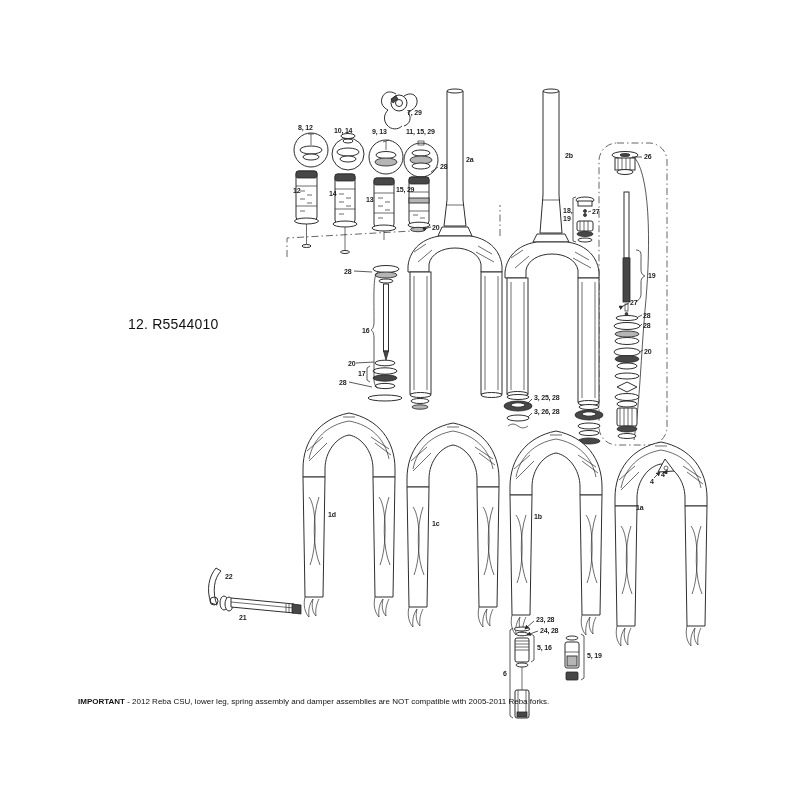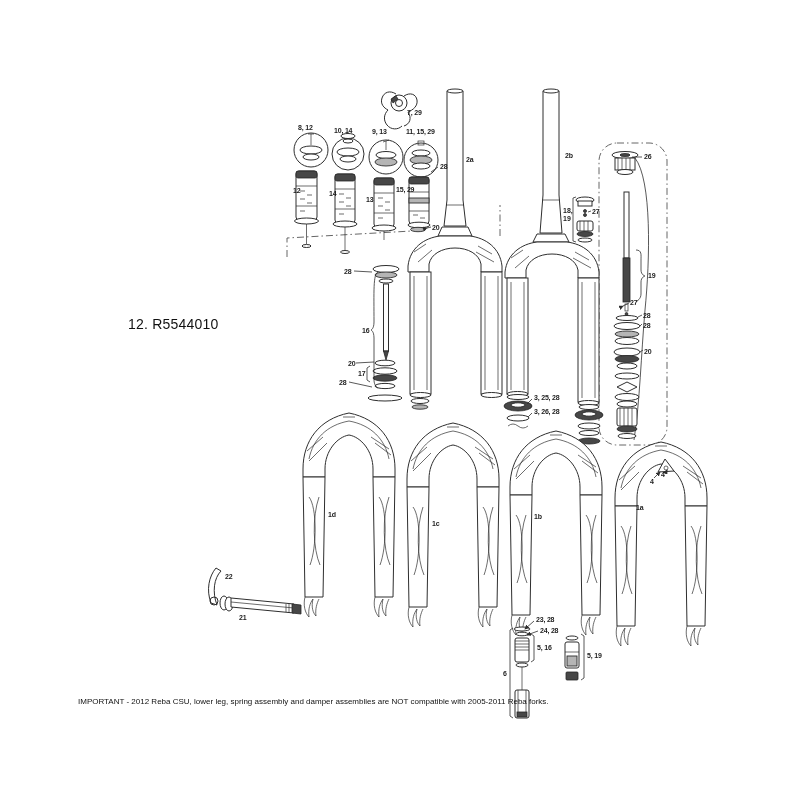--- a/index.html
+++ b/index.html
@@ -4,21 +4,21 @@
 <style>
   * { margin:0; padding:0; box-sizing:border-box; }
   html,body { width:800px; height:800px; background:#ffffff; font-family:"Liberation Sans", sans-serif; }
   .canvas { position:relative; width:800px; height:800px; background:#ffffff; overflow:hidden; }
   svg.art { position:absolute; left:0; top:0; }
   .co { position:absolute; font-size:7px; font-weight:bold; color:#1c1c1c; letter-spacing:-0.2px; white-space:nowrap; line-height:1; }
   .co2 { position:absolute; font-size:7px; font-weight:bold; color:#1c1c1c; line-height:1.15; }
   .title { position:absolute; left:128px; top:316px; font-size:14px; color:#111; letter-spacing:0.2px; }
   .notes { position:absolute; left:78px; top:696px; font-size:8px; color:#111; line-height:1.5; width:560px; }
   .notes .hd { font-weight:bold; display:block; }
-  .notes .imp { font-weight:normal;text-align:right; }
+  .notes .imp { font-weight:bold;text-align:right; }
   .ln { fill:none; stroke:#2e2e2e; stroke-width:1; }
   .th { fill:none; stroke:#2e2e2e; stroke-width:.7; }
   .wh { fill:#ffffff; stroke:#2e2e2e; stroke-width:1; }
   .md { fill:#b5b5b5; stroke:#2e2e2e; stroke-width:.9; }
   .dk { fill:#474747; stroke:#262626; stroke-width:.8; }
   .dd { fill:none; stroke:#555; stroke-width:.9; stroke-dasharray:7 3 1.5 3; }
   .ld { fill:none; stroke:#2e2e2e; stroke-width:.8; }
 </style>
 </head>
 <body>

